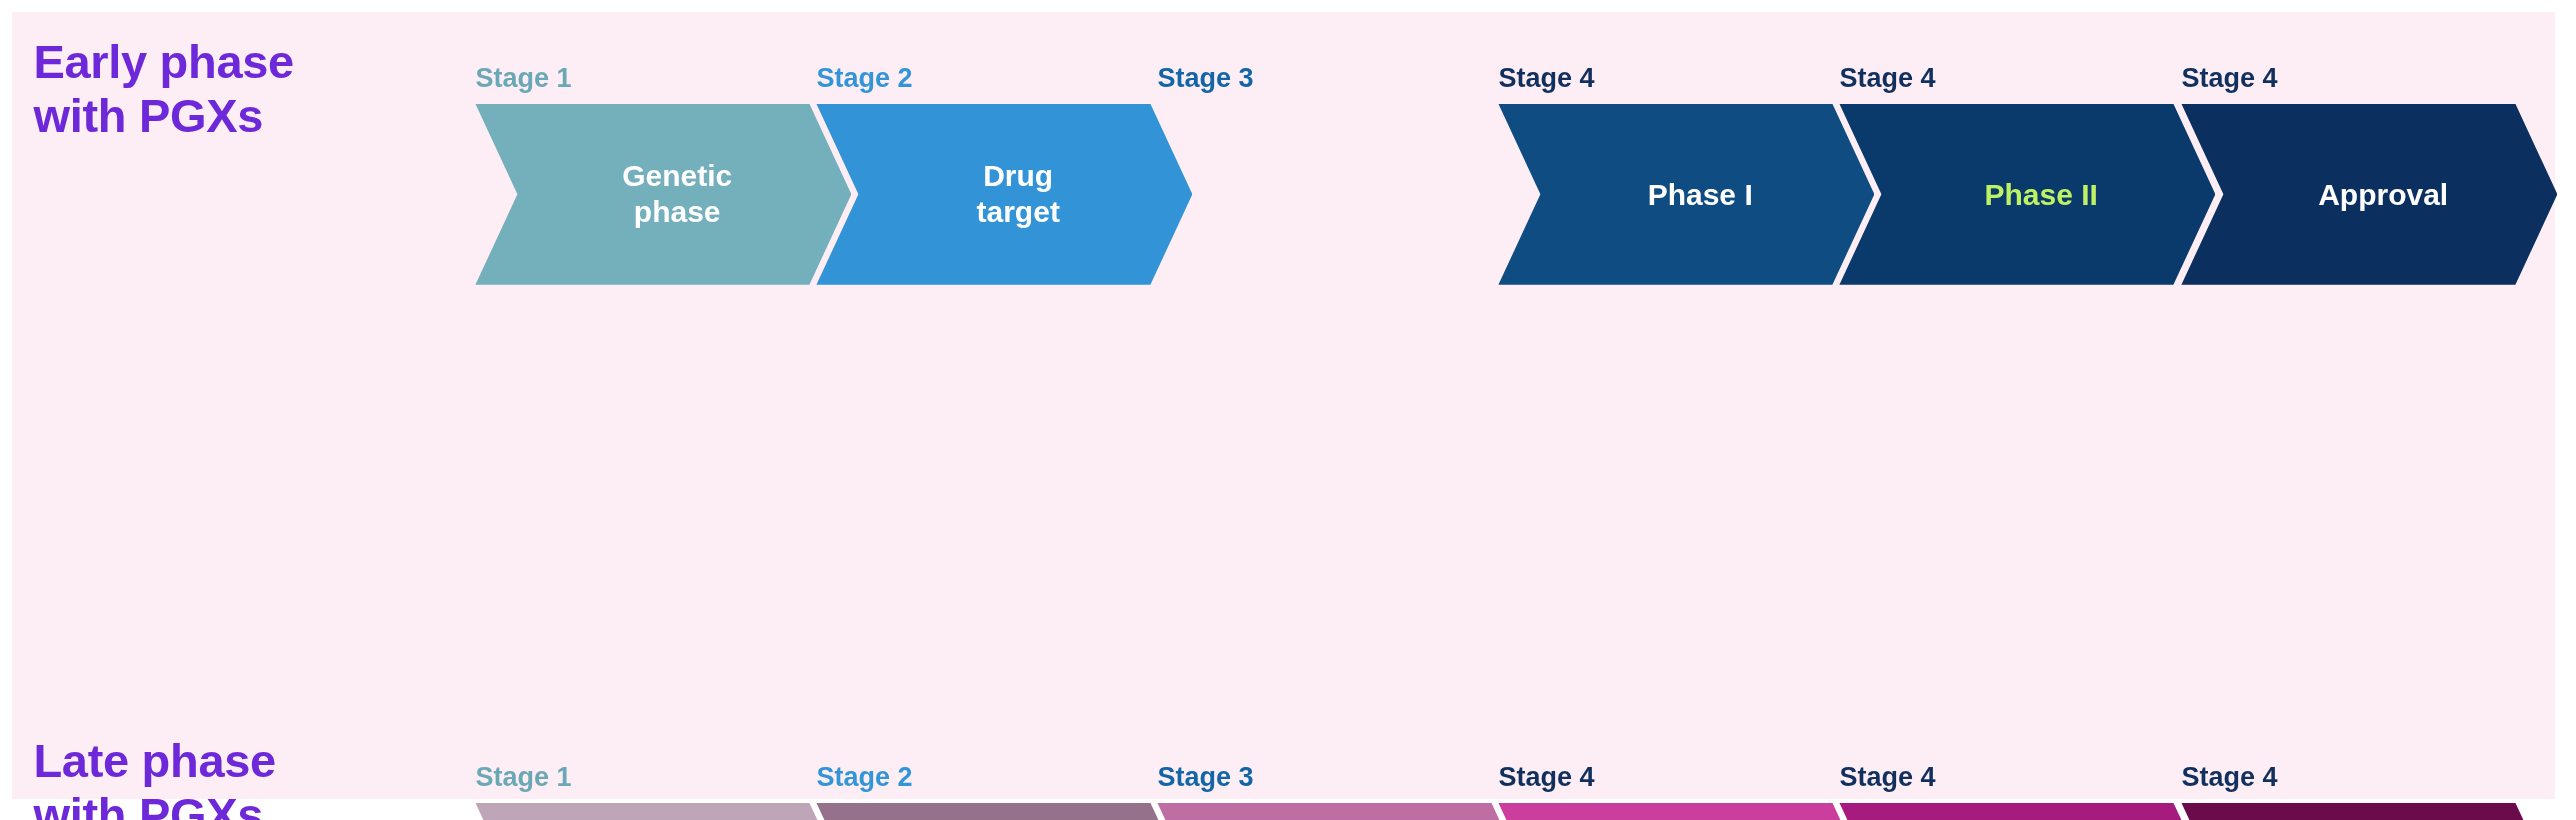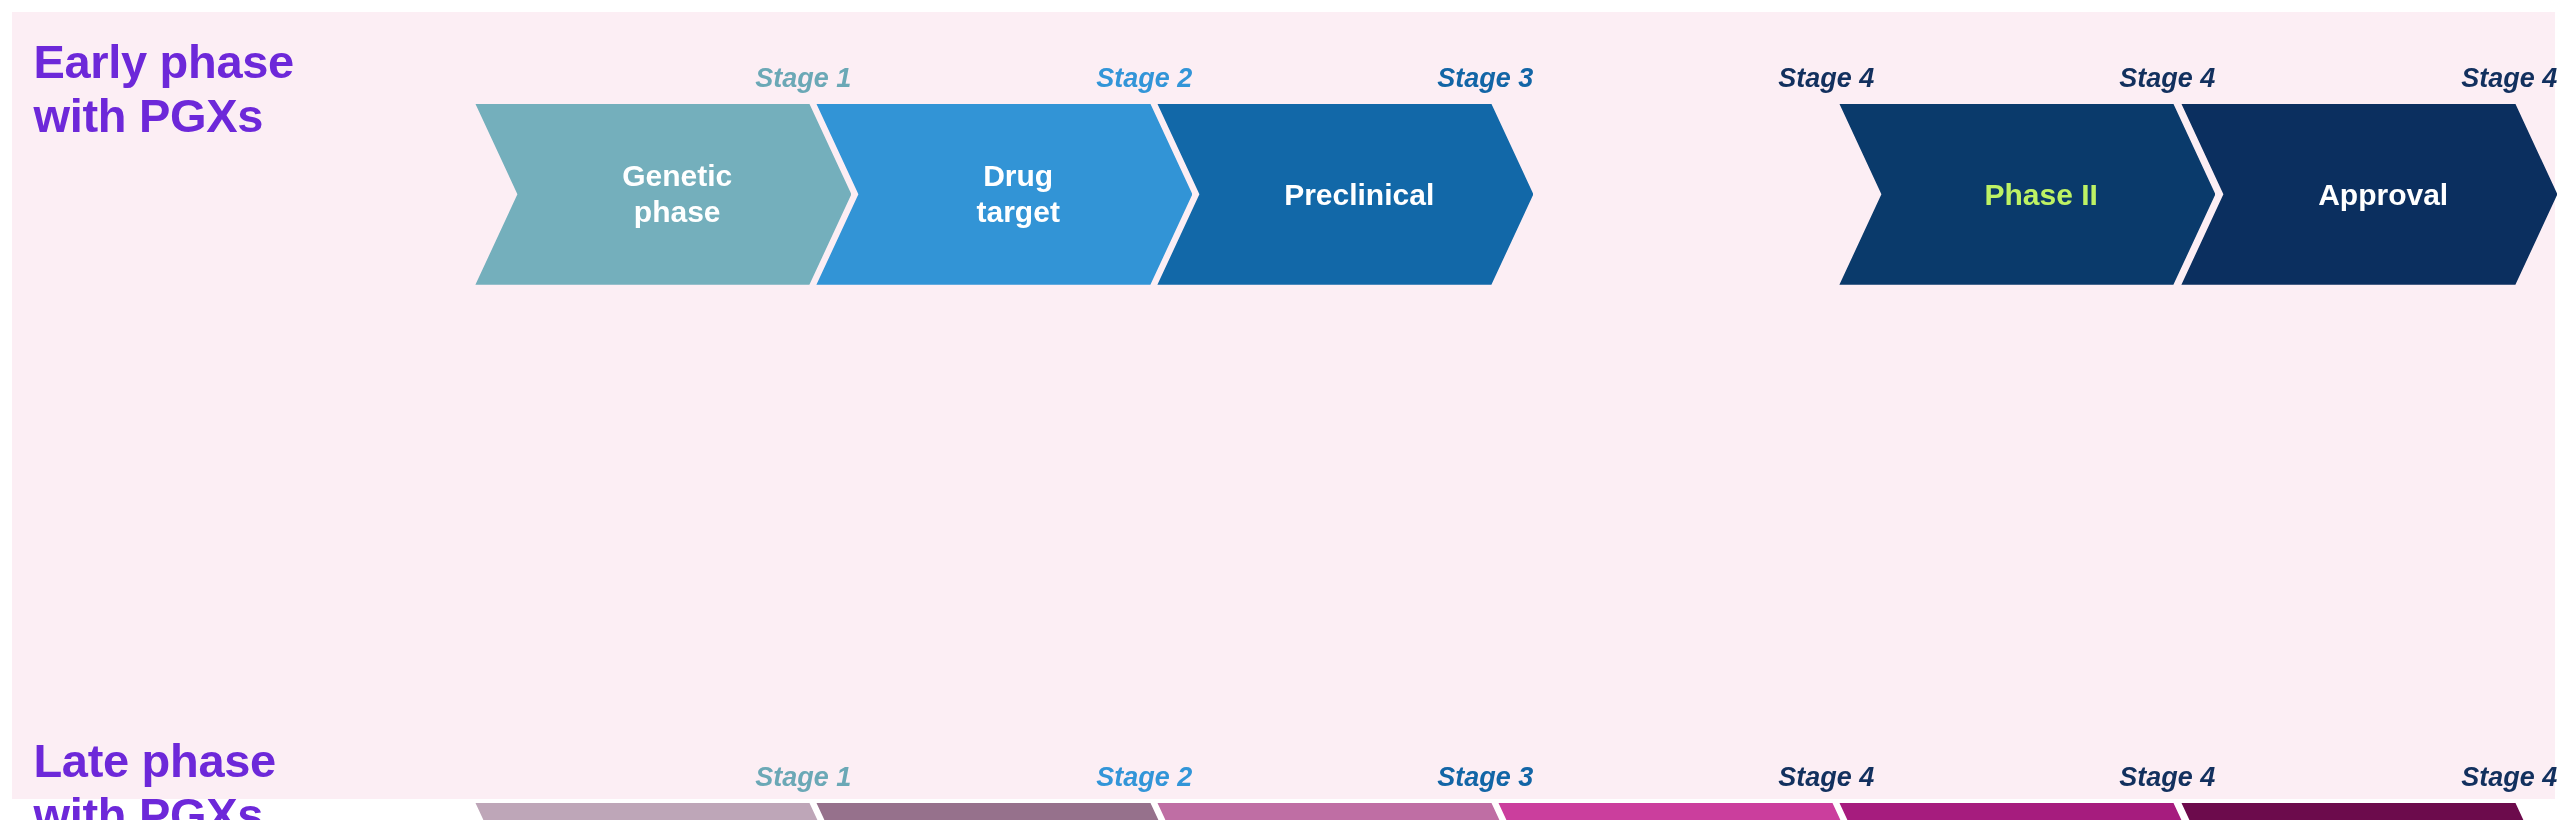--- a/index.html
+++ b/index.html
@@ -58,26 +58,25 @@
   .step {
     position: absolute;
     top: 0;
     height: 100%;
   }
 
   .stage-label {
     position: absolute;
     left: 0;
     right: 0;
-    text-align: right;
+    text-align: left;
     font-weight: bold;
     font-size: 27px;
     line-height: 31px;
     white-space: nowrap;
-    font-style: italic;
   }
   .row-early .stage-label { top: 51px; }
   .row-late  .stage-label { top: 236px; }
 
   .chev {
     position: absolute;
     left: 0;
     width: 100%;
     height: 181px;
     display: flex;
@@ -123,27 +122,27 @@
       <div class="step" style="left: 341px; width: 376px; z-index: 9;">
         <div class="stage-label" style="color: rgb(50, 149, 216);">Stage 2</div>
         <div class="chev" style="background: rgb(50, 148, 214);">
           <span class="chev-text two-line" style="color: rgb(255, 255, 255);">Drug
 target</span>
         </div>
       </div>
 
       <div class="step" style="left: 682px; width: 376px; z-index: 8;">
         <div class="stage-label" style="color: rgb(18, 101, 166);">Stage 3</div>
-        <div class="chev" style="background: rgb(18, 104, 168);">
-          <span class="chev-text" style="color: rgb(255, 255, 255);">Preclinical</span>
-        </div>
       </div>
 
       <div class="step" style="left: 1023px; width: 376px; z-index: 7;">
         <div class="stage-label" style="color: rgb(18, 48, 94);">Stage 4</div>
+        <div class="chev" style="background: rgb(15, 76, 130);">
+          <span class="chev-text" style="color: rgb(255, 255, 255);">Phase I</span>
+        </div>
       </div>
 
       <div class="step" style="left: 1364px; width: 376px; z-index: 6;">
         <div class="stage-label" style="color: rgb(18, 48, 94);">Stage 4</div>
         <div class="chev" style="background: rgb(10, 58, 107);">
           <span class="chev-text" style="color: #bef264;">Phase  II</span>
         </div>
       </div>
 
       <div class="step" style="left: 1706px; width: 376px; z-index: 5;">

